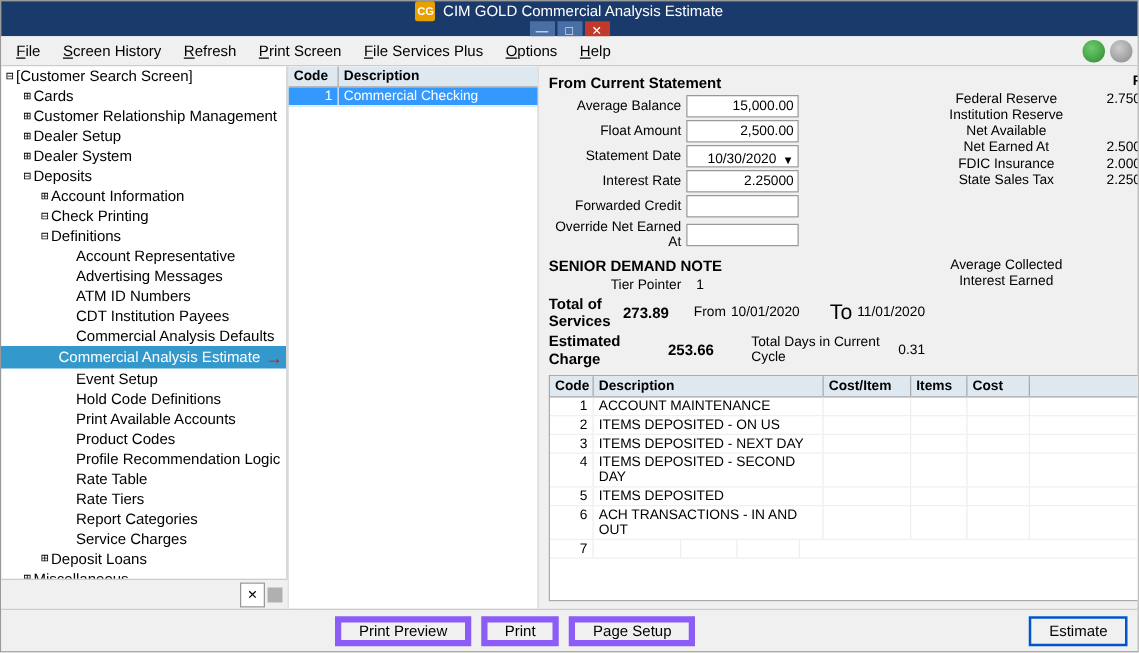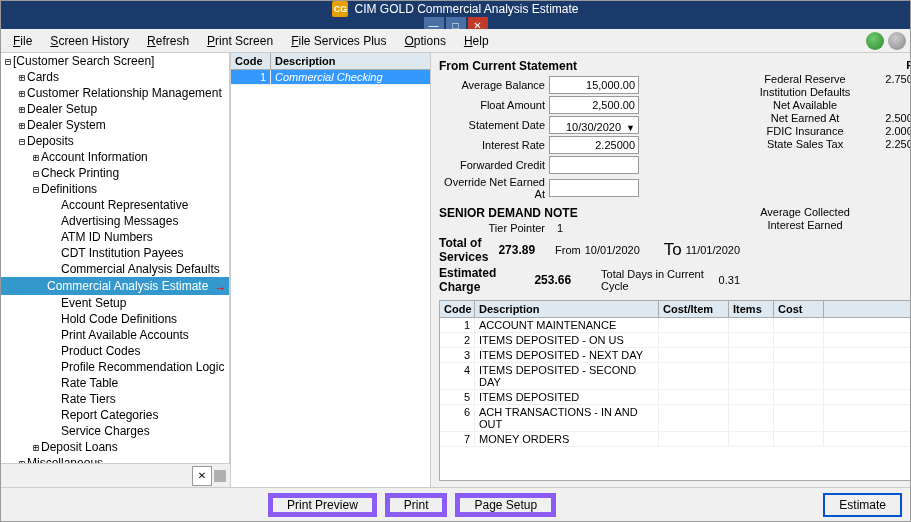--- a/index.html
+++ b/index.html
@@ -36,21 +36,21 @@
     .clear-btn { width: 20px; height: 20px; background: white; border: 1px solid #999; display: flex; align-items: center; justify-content: center; cursor: pointer; font-size: 10px; }
 
     
     .middle-panel { width: 200px; background: white; border-right: 1px solid #ccc; display: flex; flex-direction: column; flex-shrink: 0; }
     .table-header { display: flex; background: #dde8f0; border-bottom: 1px solid #aaa; }
     .col-code { width: 40px; padding: 2px 4px; font-size: 11px; font-weight: bold; border-right: 1px solid #aaa; }
     .col-desc { flex: 1; padding: 2px 4px; font-size: 11px; font-weight: bold; }
     .table-row-item { display: flex; border-bottom: 1px solid #eee; }
     .table-row-item.selected-row { background: #3399ff; color: white; }
     .cell-code { width: 40px; padding: 1px 4px; font-size: 11px; border-right: 1px solid #eee; text-align: right; }
-    .cell-desc { flex: 1; padding: 1px 4px; font-size: 11px; font-style: italic; }
+    .cell-desc { flex: 1; padding: 1px 4px; font-size: 11px; }
     
     
     .right-panel { flex: 1; background: #f0f0f0; padding: 6px 8px; display: flex; flex-direction: column; gap: 4px; }
     
     
     .bottom-table { flex: 1; background: white; border: 1px solid #aaa; display: flex; flex-direction: column; min-height: 0; }
     .bottom-table-header { display: flex; background: #dde8f0; border-bottom: 1px solid #aaa; }
     .bt-code { width: 35px; padding: 2px 4px; font-size: 11px; font-weight: bold; border-right: 1px solid #aaa; }
     .bt-desc { flex: 1; padding: 2px 4px; font-size: 11px; font-weight: bold; border-right: 1px solid #aaa; }
     .bt-cost { width: 70px; padding: 2px 4px; font-size: 11px; font-weight: bold; border-right: 1px solid #aaa; }
@@ -285,21 +285,21 @@
             <div style="flex:1;"></div>
             <div style="width:65px;text-align:right;">Rate</div>
             <div style="width:70px;text-align:right;padding-right:4px;">Amount</div>
           </div>
           <div class="rate-row">
             <div class="rr-label">Federal Reserve</div>
             <div class="rr-rate">2.75000</div>
             <div class="rr-amount">343.75</div>
           </div>
           <div class="rate-row">
-            <div class="rr-label">Institution Defaults</div>
+            <div class="rr-label">Institution Reserve</div>
             <div class="rr-rate"></div>
             <div class="rr-amount"></div>
           </div>
           <div class="rate-row">
             <div class="rr-label">Net Available</div>
             <div class="rr-rate"></div>
             <div class="rr-amount">12,156.25</div>
           </div>
           <div class="rate-row">
             <div class="rr-label">Net Earned At</div>
@@ -409,21 +409,20 @@
             <div class="bt-row">
       <div class="bt-cell-code">6</div>
       <div class="bt-cell-desc">ACH TRANSACTIONS - IN AND OUT</div>
       <div class="bt-cell-cost"></div>
       <div class="bt-cell-items"></div>
       <div class="bt-cell-total"></div>
       <div class="bt-cell-extra"></div>
     </div>
             <div class="bt-row">
       <div class="bt-cell-code">7</div>
-      <div class="bt-cell-desc">MONEY ORDERS</div>
       <div class="bt-cell-cost"></div>
       <div class="bt-cell-items"></div>
       <div class="bt-cell-total"></div>
       <div class="bt-cell-extra"></div>
     </div>
           </div>
       </div>
     </div>
   </div>
 

